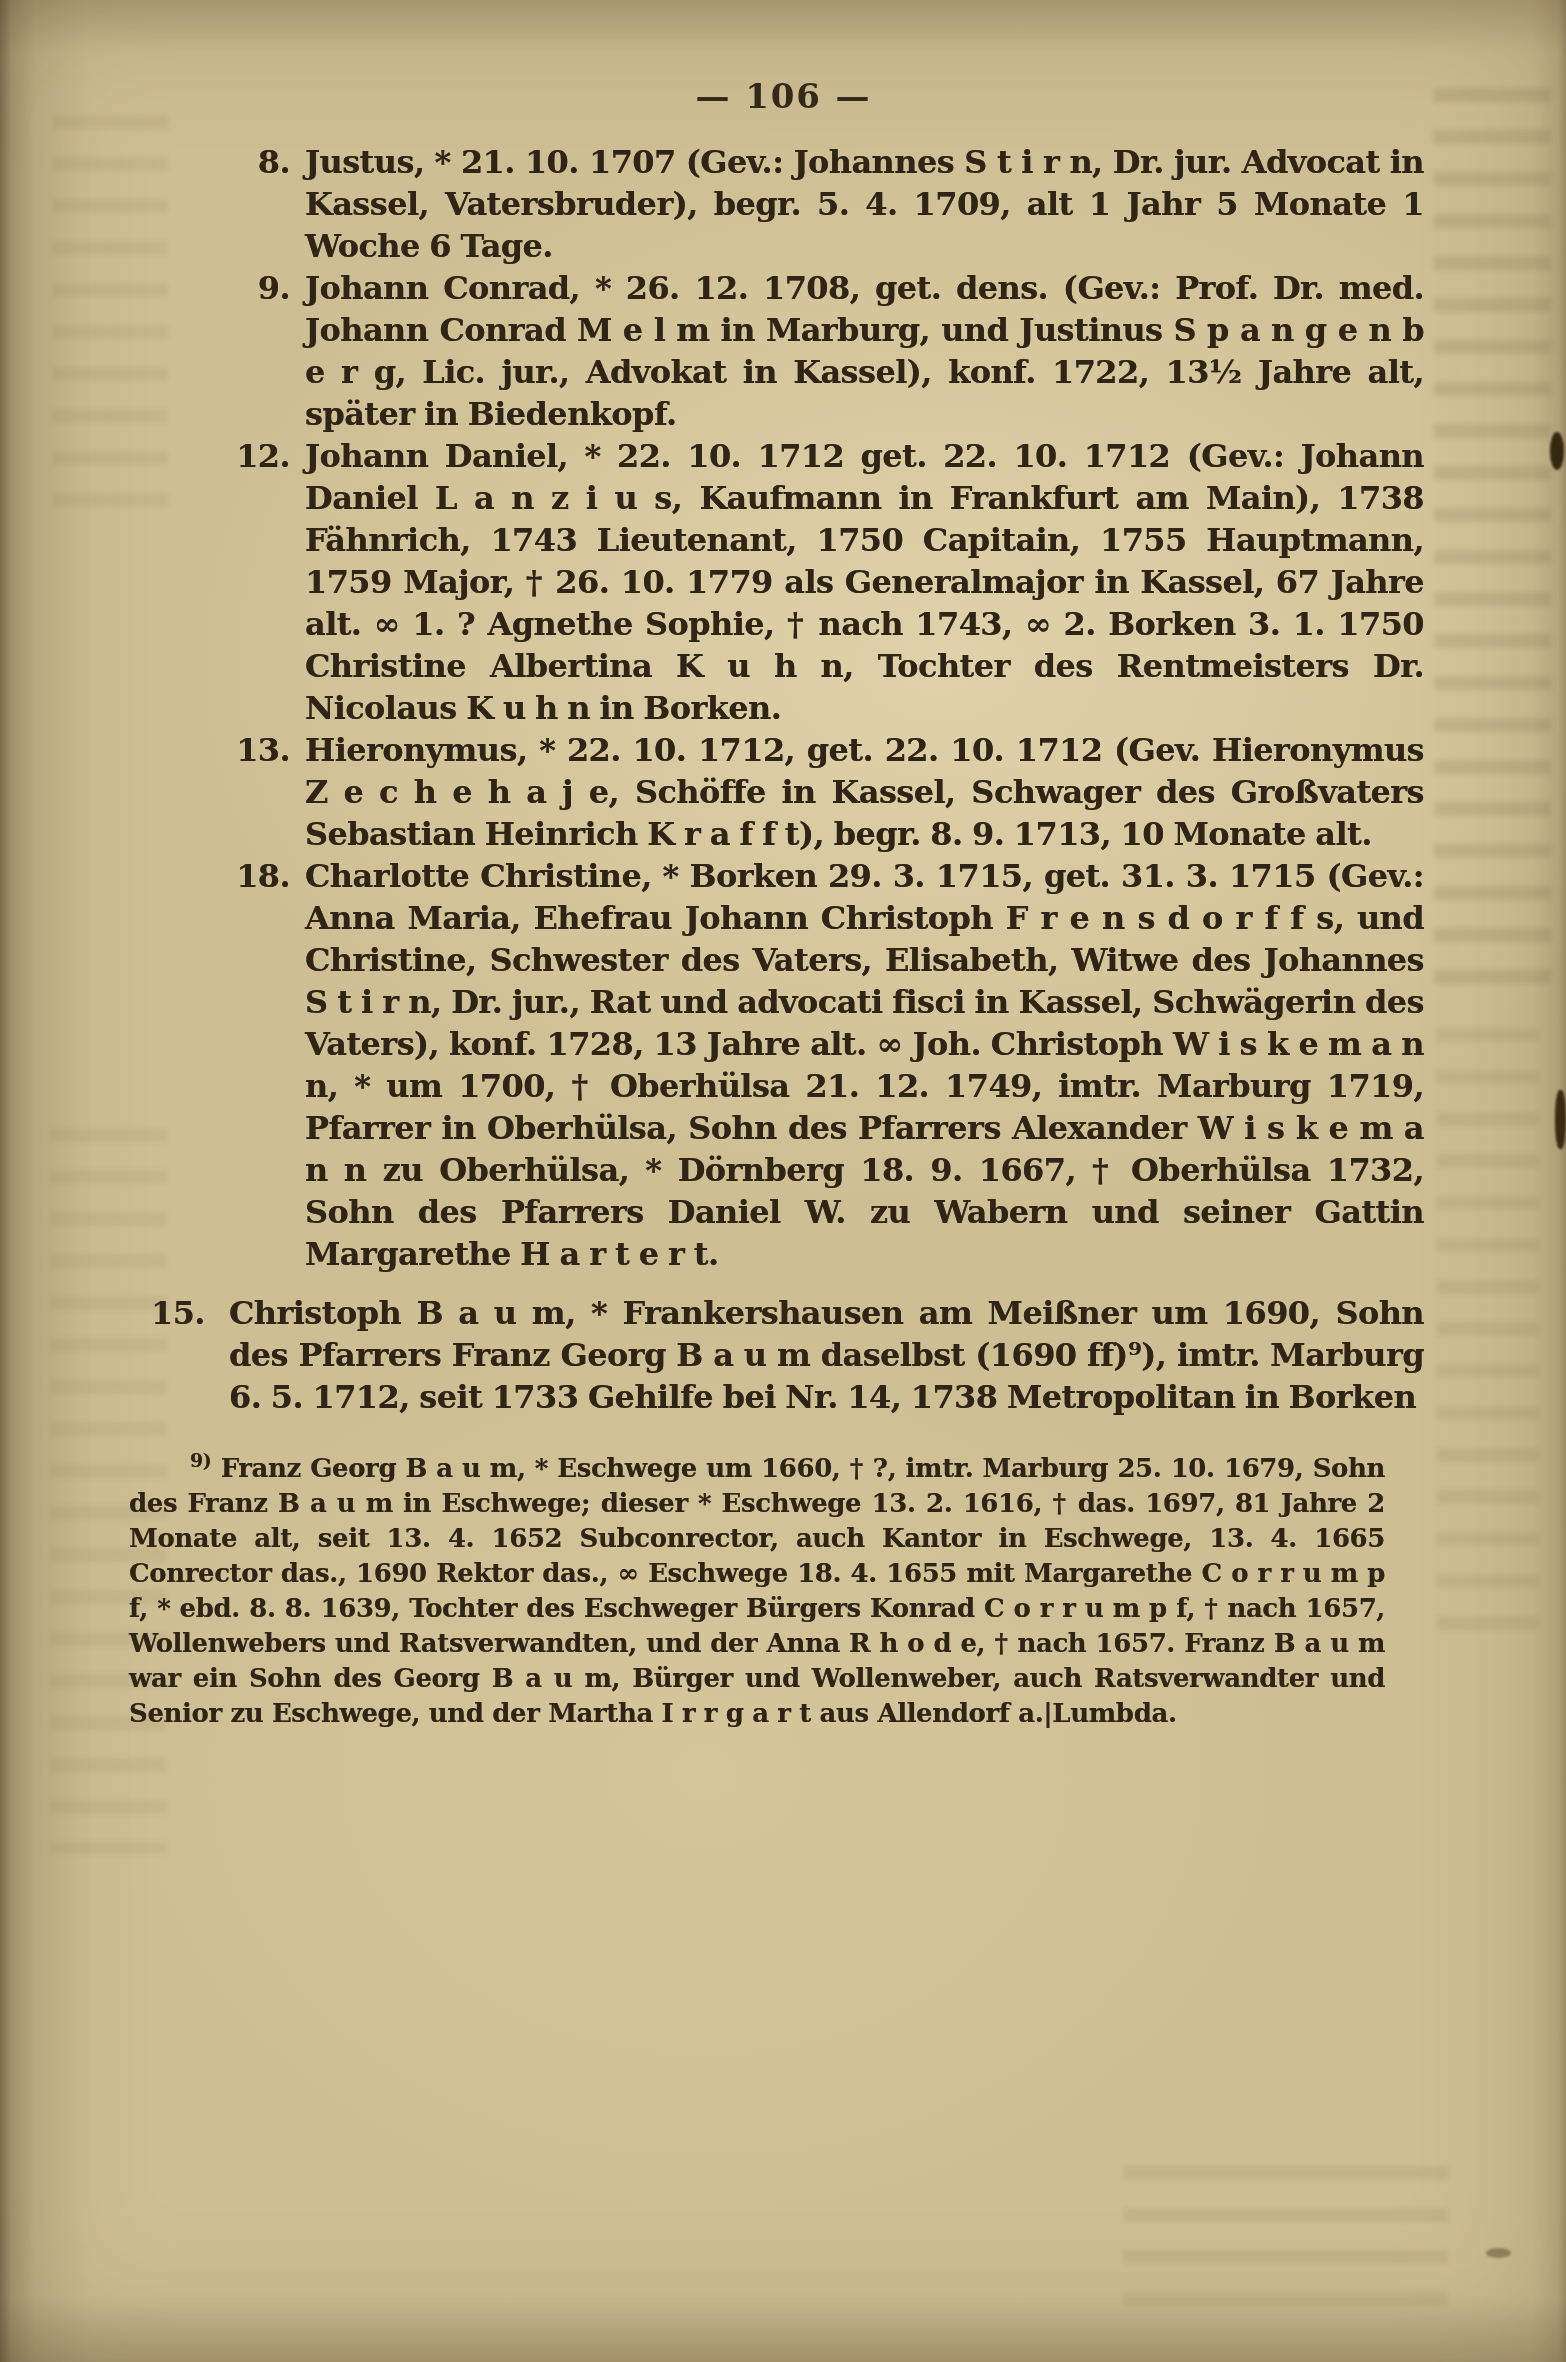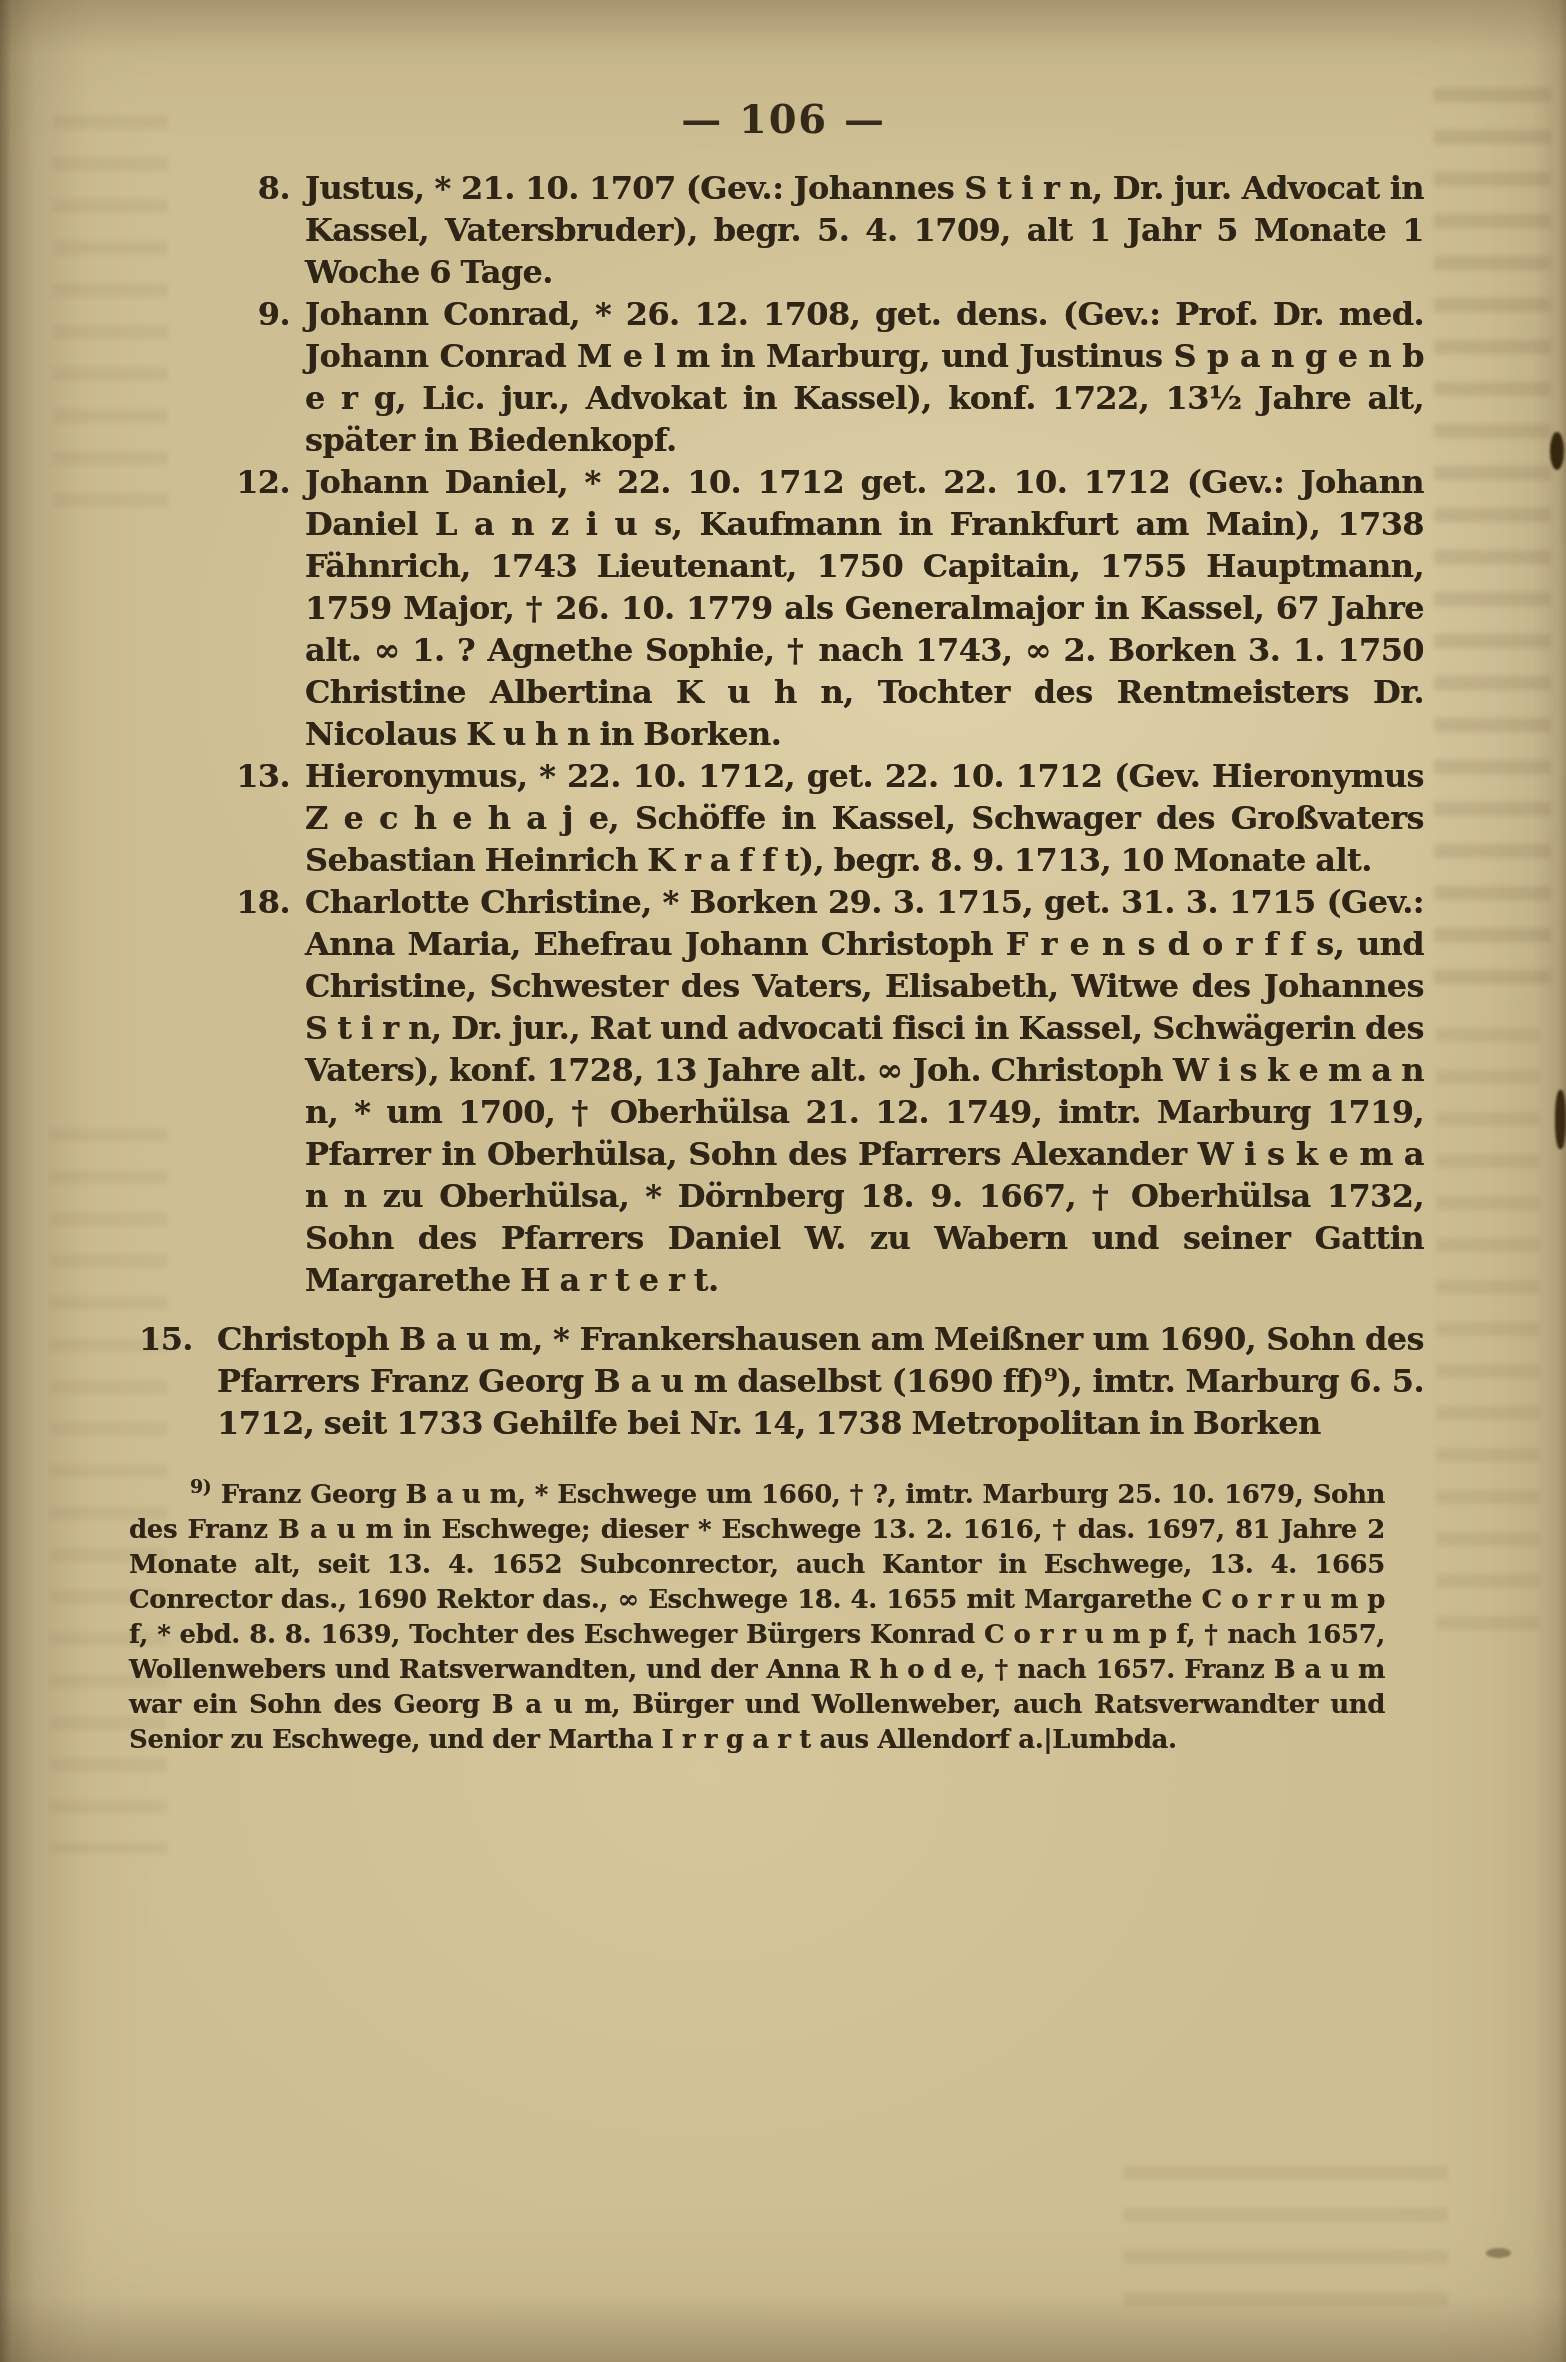--- a/index.html
+++ b/index.html
@@ -18,40 +18,40 @@
       linear-gradient(90deg, rgba(56,42,20,.50), rgba(56,42,20,.22) 11.5px, rgba(56,42,20,.07) 36px, rgba(0,0,0,0) 91px),
       linear-gradient(270deg, rgba(66,50,24,.30), rgba(66,50,24,.10) 8.6px, rgba(0,0,0,0) 34px),
       linear-gradient(0deg, rgba(66,50,24,.22), rgba(0,0,0,0) 67px),
       linear-gradient(180deg, rgba(96,78,42,.22), rgba(0,0,0,0) 53px),
       #cebe93;
     box-shadow: inset 0 0 143px rgba(74,58,28,.28);
   }
 
   .pageno {
     position:relative; z-index:1;
-    padding-top:95px;
+    padding-top:76px;
     text-align:center;
-    font-size:40px; font-weight:700;
+    font-size:34px; font-weight:700;
     letter-spacing:1.9px;
     color:#332a1a;
   }
 
   .content {
     position:relative; z-index:1;
     margin-top:25px;
     padding:0 143px 0 139px;
     font-size:32px; font-weight:700;
     line-height:42px;
     letter-spacing:-0.6px;
     word-spacing:-1px;
     text-align:justify;
     text-shadow:0 0 0.6px rgba(47,37,23,.65);
   }
 
-  .entry { position:relative; }
+  .entry { position:relative;margin-left:12px; }
   .entry .num { position:absolute; left:0; top:0; }
 
   .cont  { margin-left:166px; }
   .inner { margin-left:88px; padding-left:78px; }
   .inner .num { width:63px; text-align:right; }
   .outer { padding-left:78px; margin-top:17px; }
   .outer .num { width:78px; text-align:left; }
 
   .footnote {
     position:relative; z-index:1;

